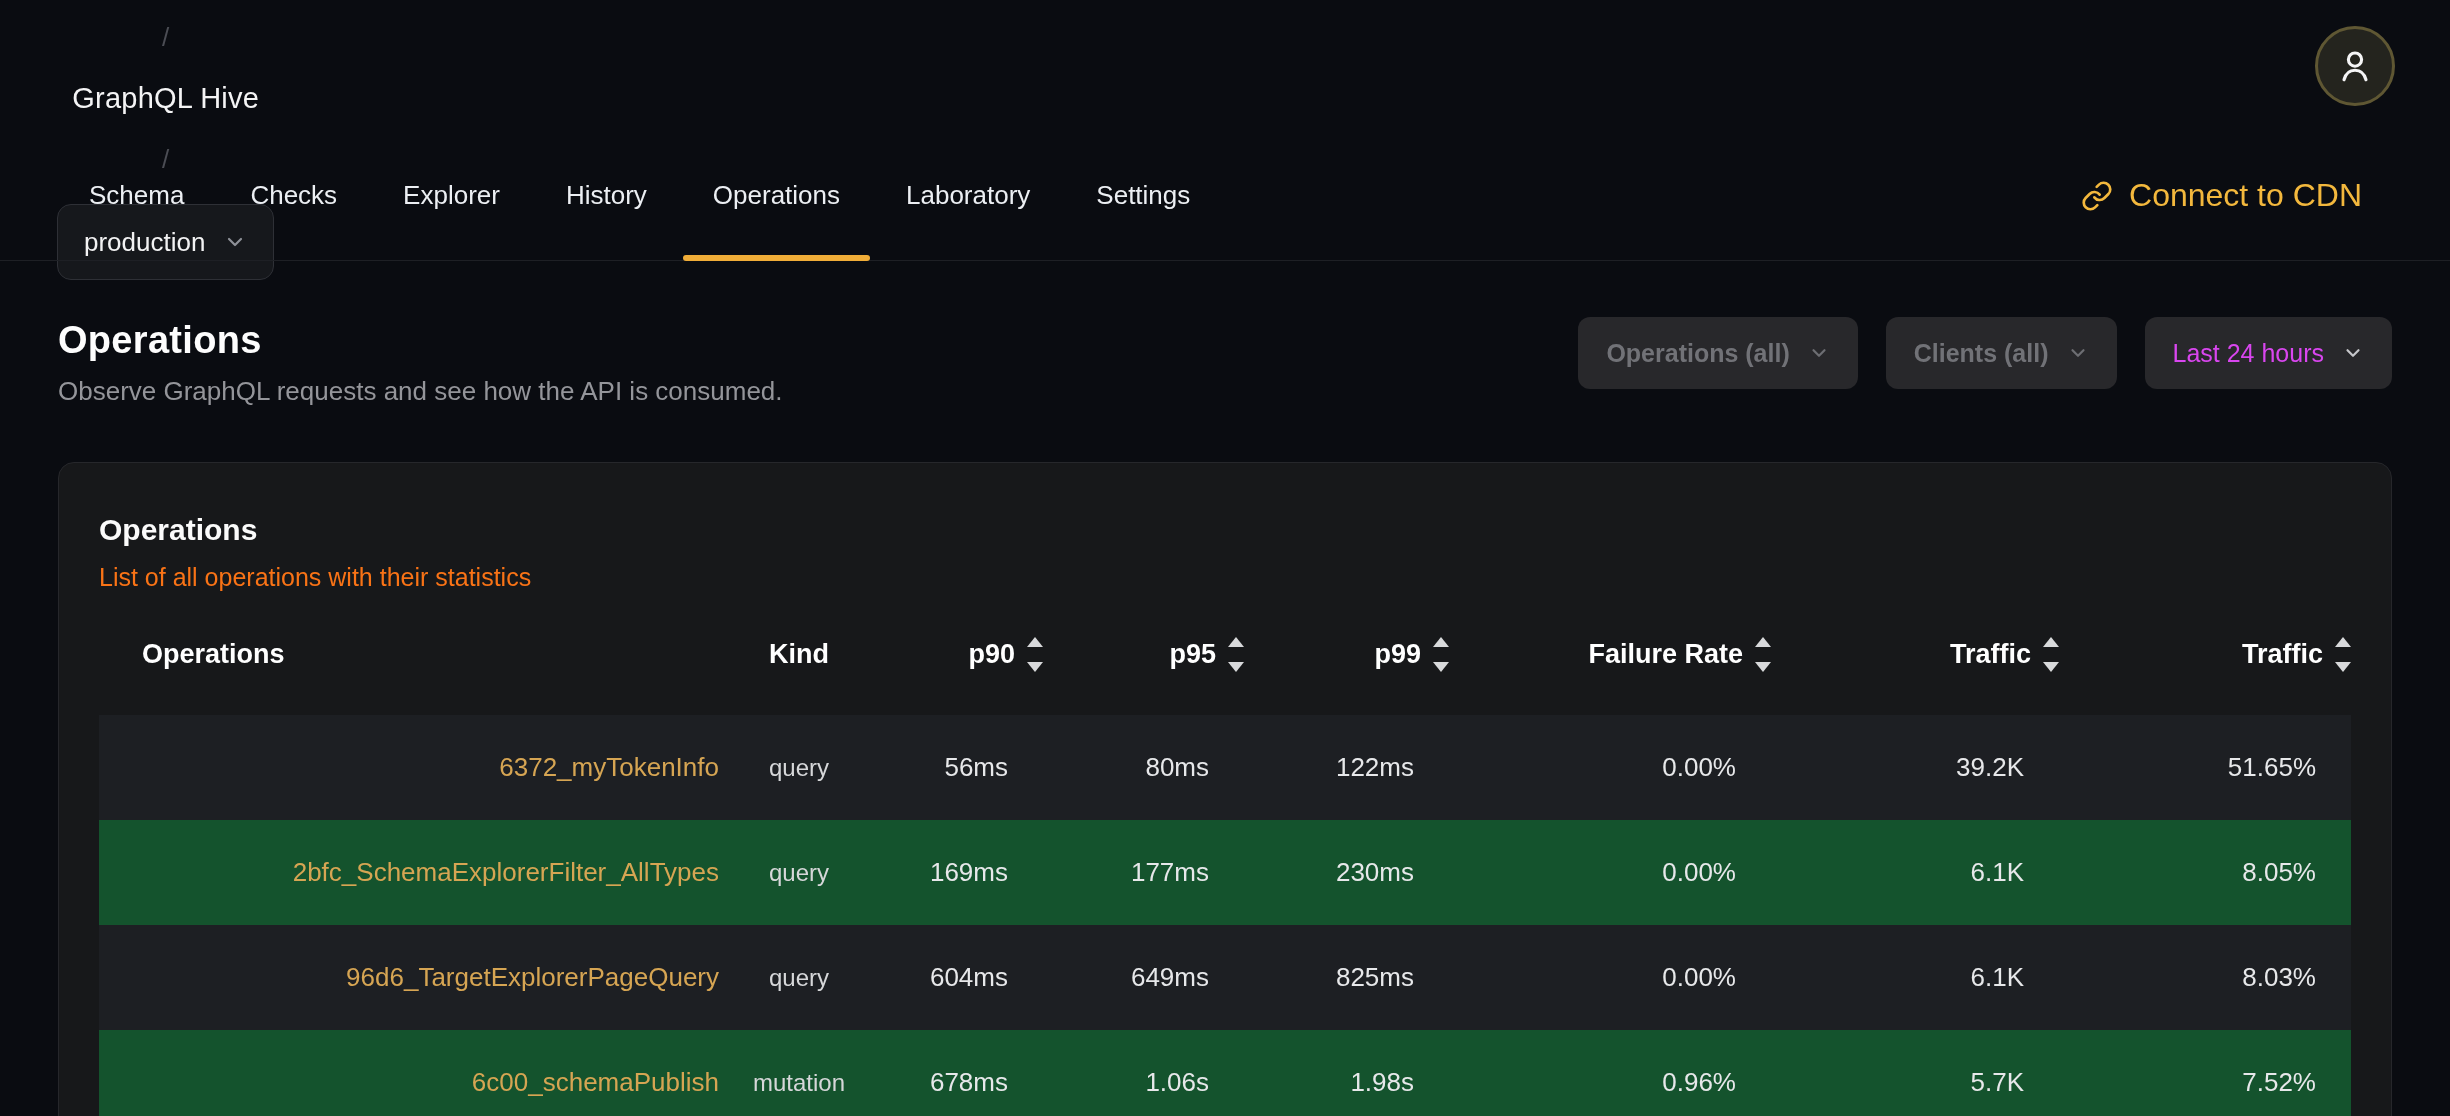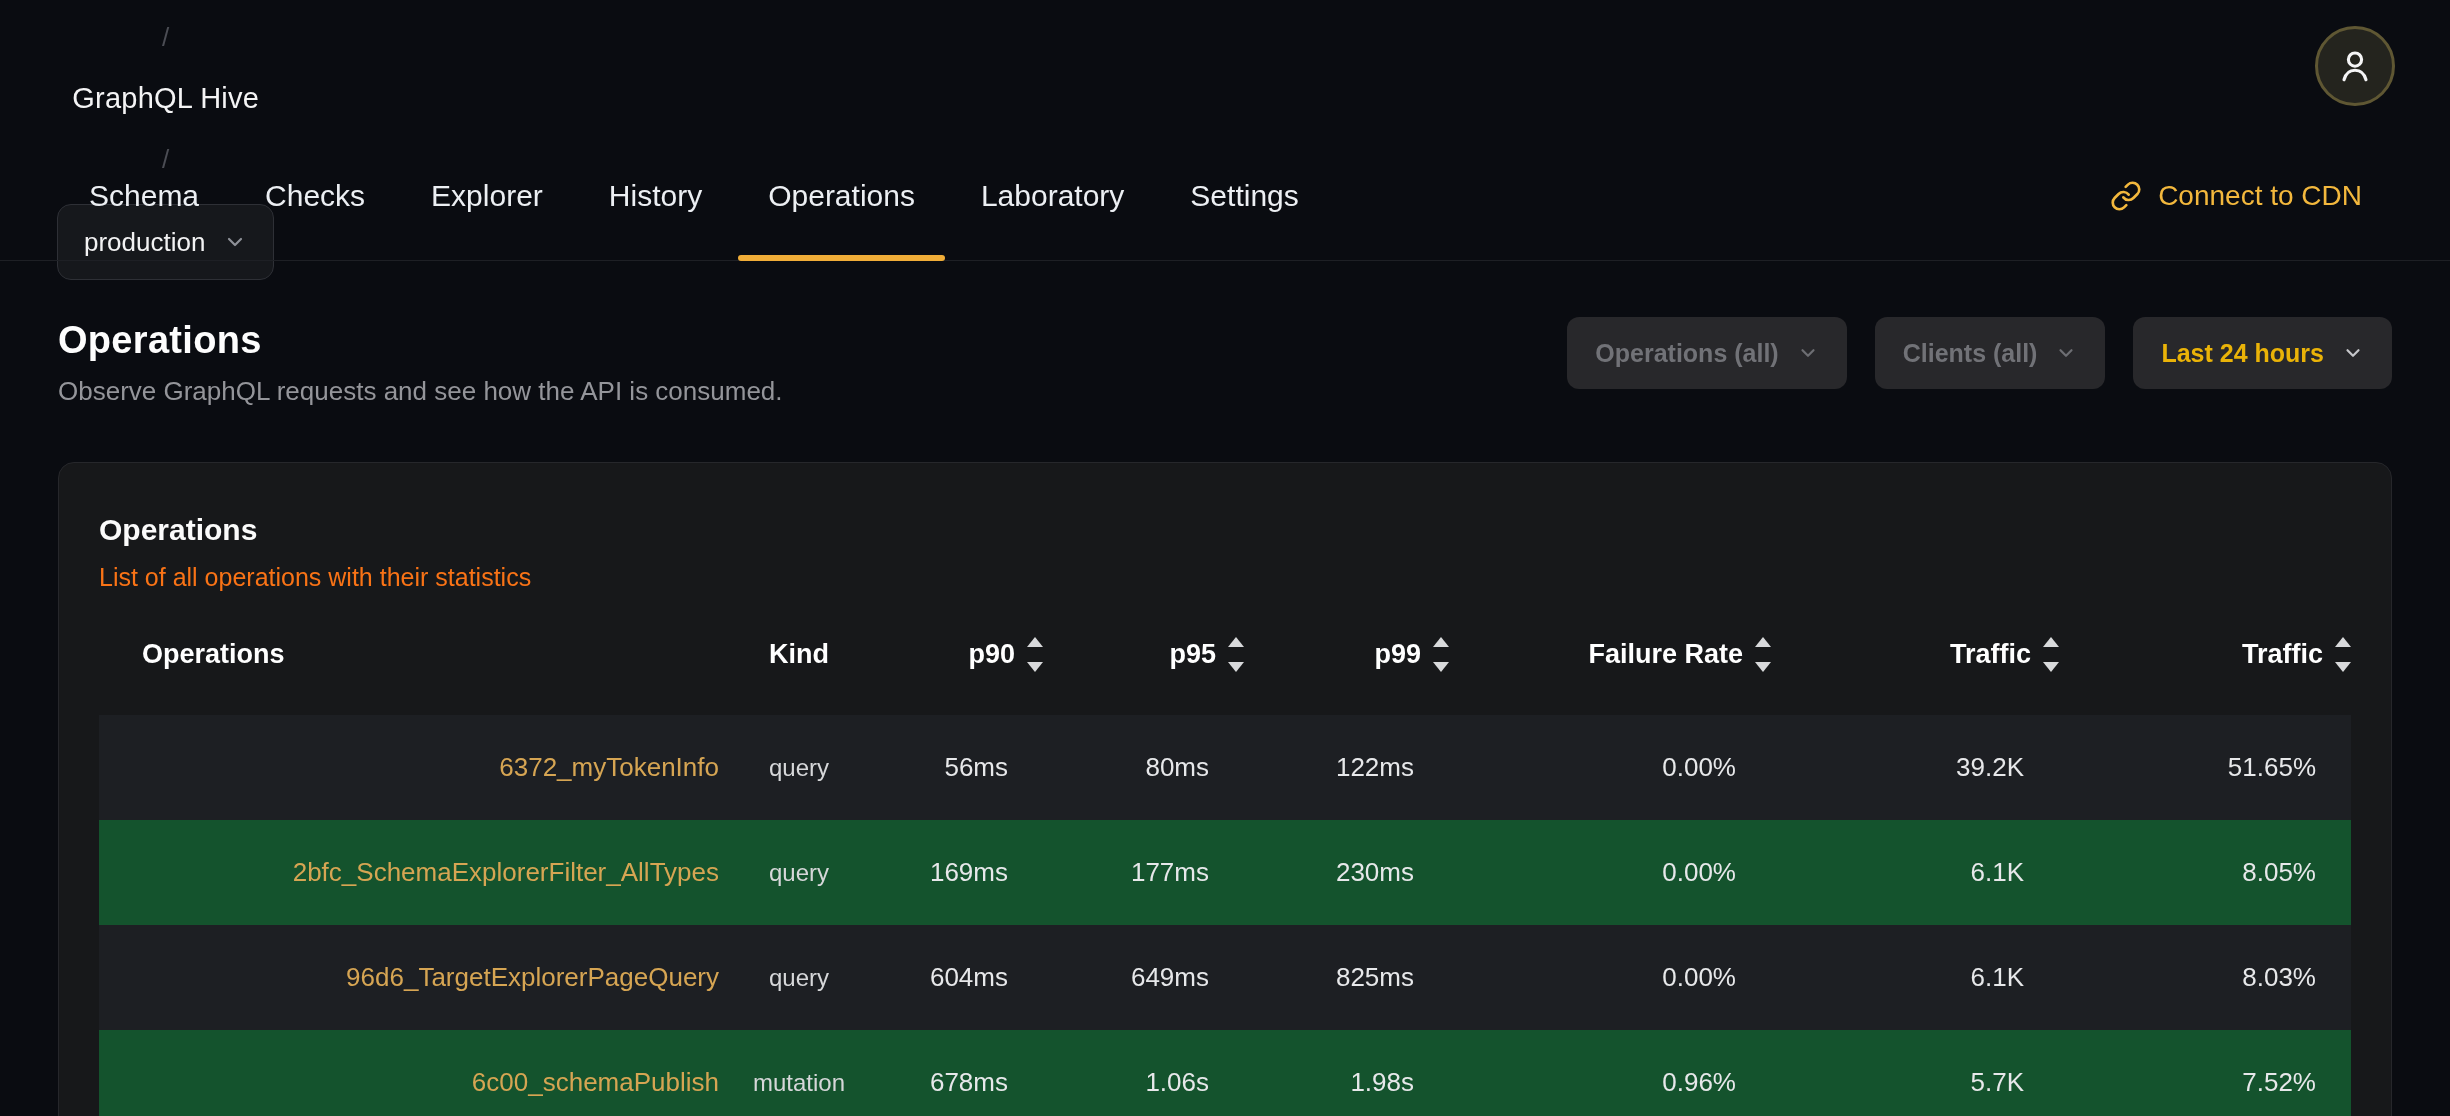--- a/index.html
+++ b/index.html
@@ -41,48 +41,48 @@
   
   .navbar {
     height:130px;
     display:flex; align-items:center;
     padding:0 88px 0 89px;
     border-bottom:1px solid #1e2025;
     position:relative;
   }
   .tabs { display:flex; align-items:center; gap:66px; height:100%; }
   .tab {
-    font-size:30px; color:#eceff3; height:100%;
+    font-size:26px; color:#eceff3; height:100%;
     display:flex; align-items:center; position:relative;
     white-space:nowrap;
   }
   .tab.active::after {
     content:""; position:absolute; left:-30px; right:-30px; bottom:-1px;
     height:6px; border-radius:4px; background:#f0ad38;
   }
   .cdn-link {
     margin-left:auto;
     display:flex; align-items:center; gap:16px;
-    color:#f3b83d; font-size:28px; font-weight:500;
+    color:#f3b83d; font-size:32px; font-weight:500;
   }
   .cdn-link svg { width:32px; height:32px; }
 
   
   .page-head {
     display:flex; justify-content:space-between; align-items:flex-start;
     padding:56px 58px 0 58px;
   }
   .page-title { font-size:38px; line-height:46px; font-weight:700; color:#fdfdfd; letter-spacing:.3px; }
   .page-sub { margin-top:12px; font-size:26px; line-height:32px; color:#94959a; }
   .filters { display:flex; gap:28px; }
   .filter {
     display:flex; align-items:center; gap:18px;
     height:72px; padding:0 28px;
     background:#28282b; border:none; border-radius:12px;
-    font-size:25px; font-weight:700; color:#eab308;
+    font-size:25px; font-weight:400; color:#d946ef;
   }
   .filter .chev { width:22px; height:22px; color:#c6c7cb; }
   .filter.muted { color:#717277; font-weight:600; }
   .filter.muted .chev { color:#6d6e73; }
 
   
   .card {
     margin:55px 58px 0 58px;
     height:1000px;
     background:#17181a;

